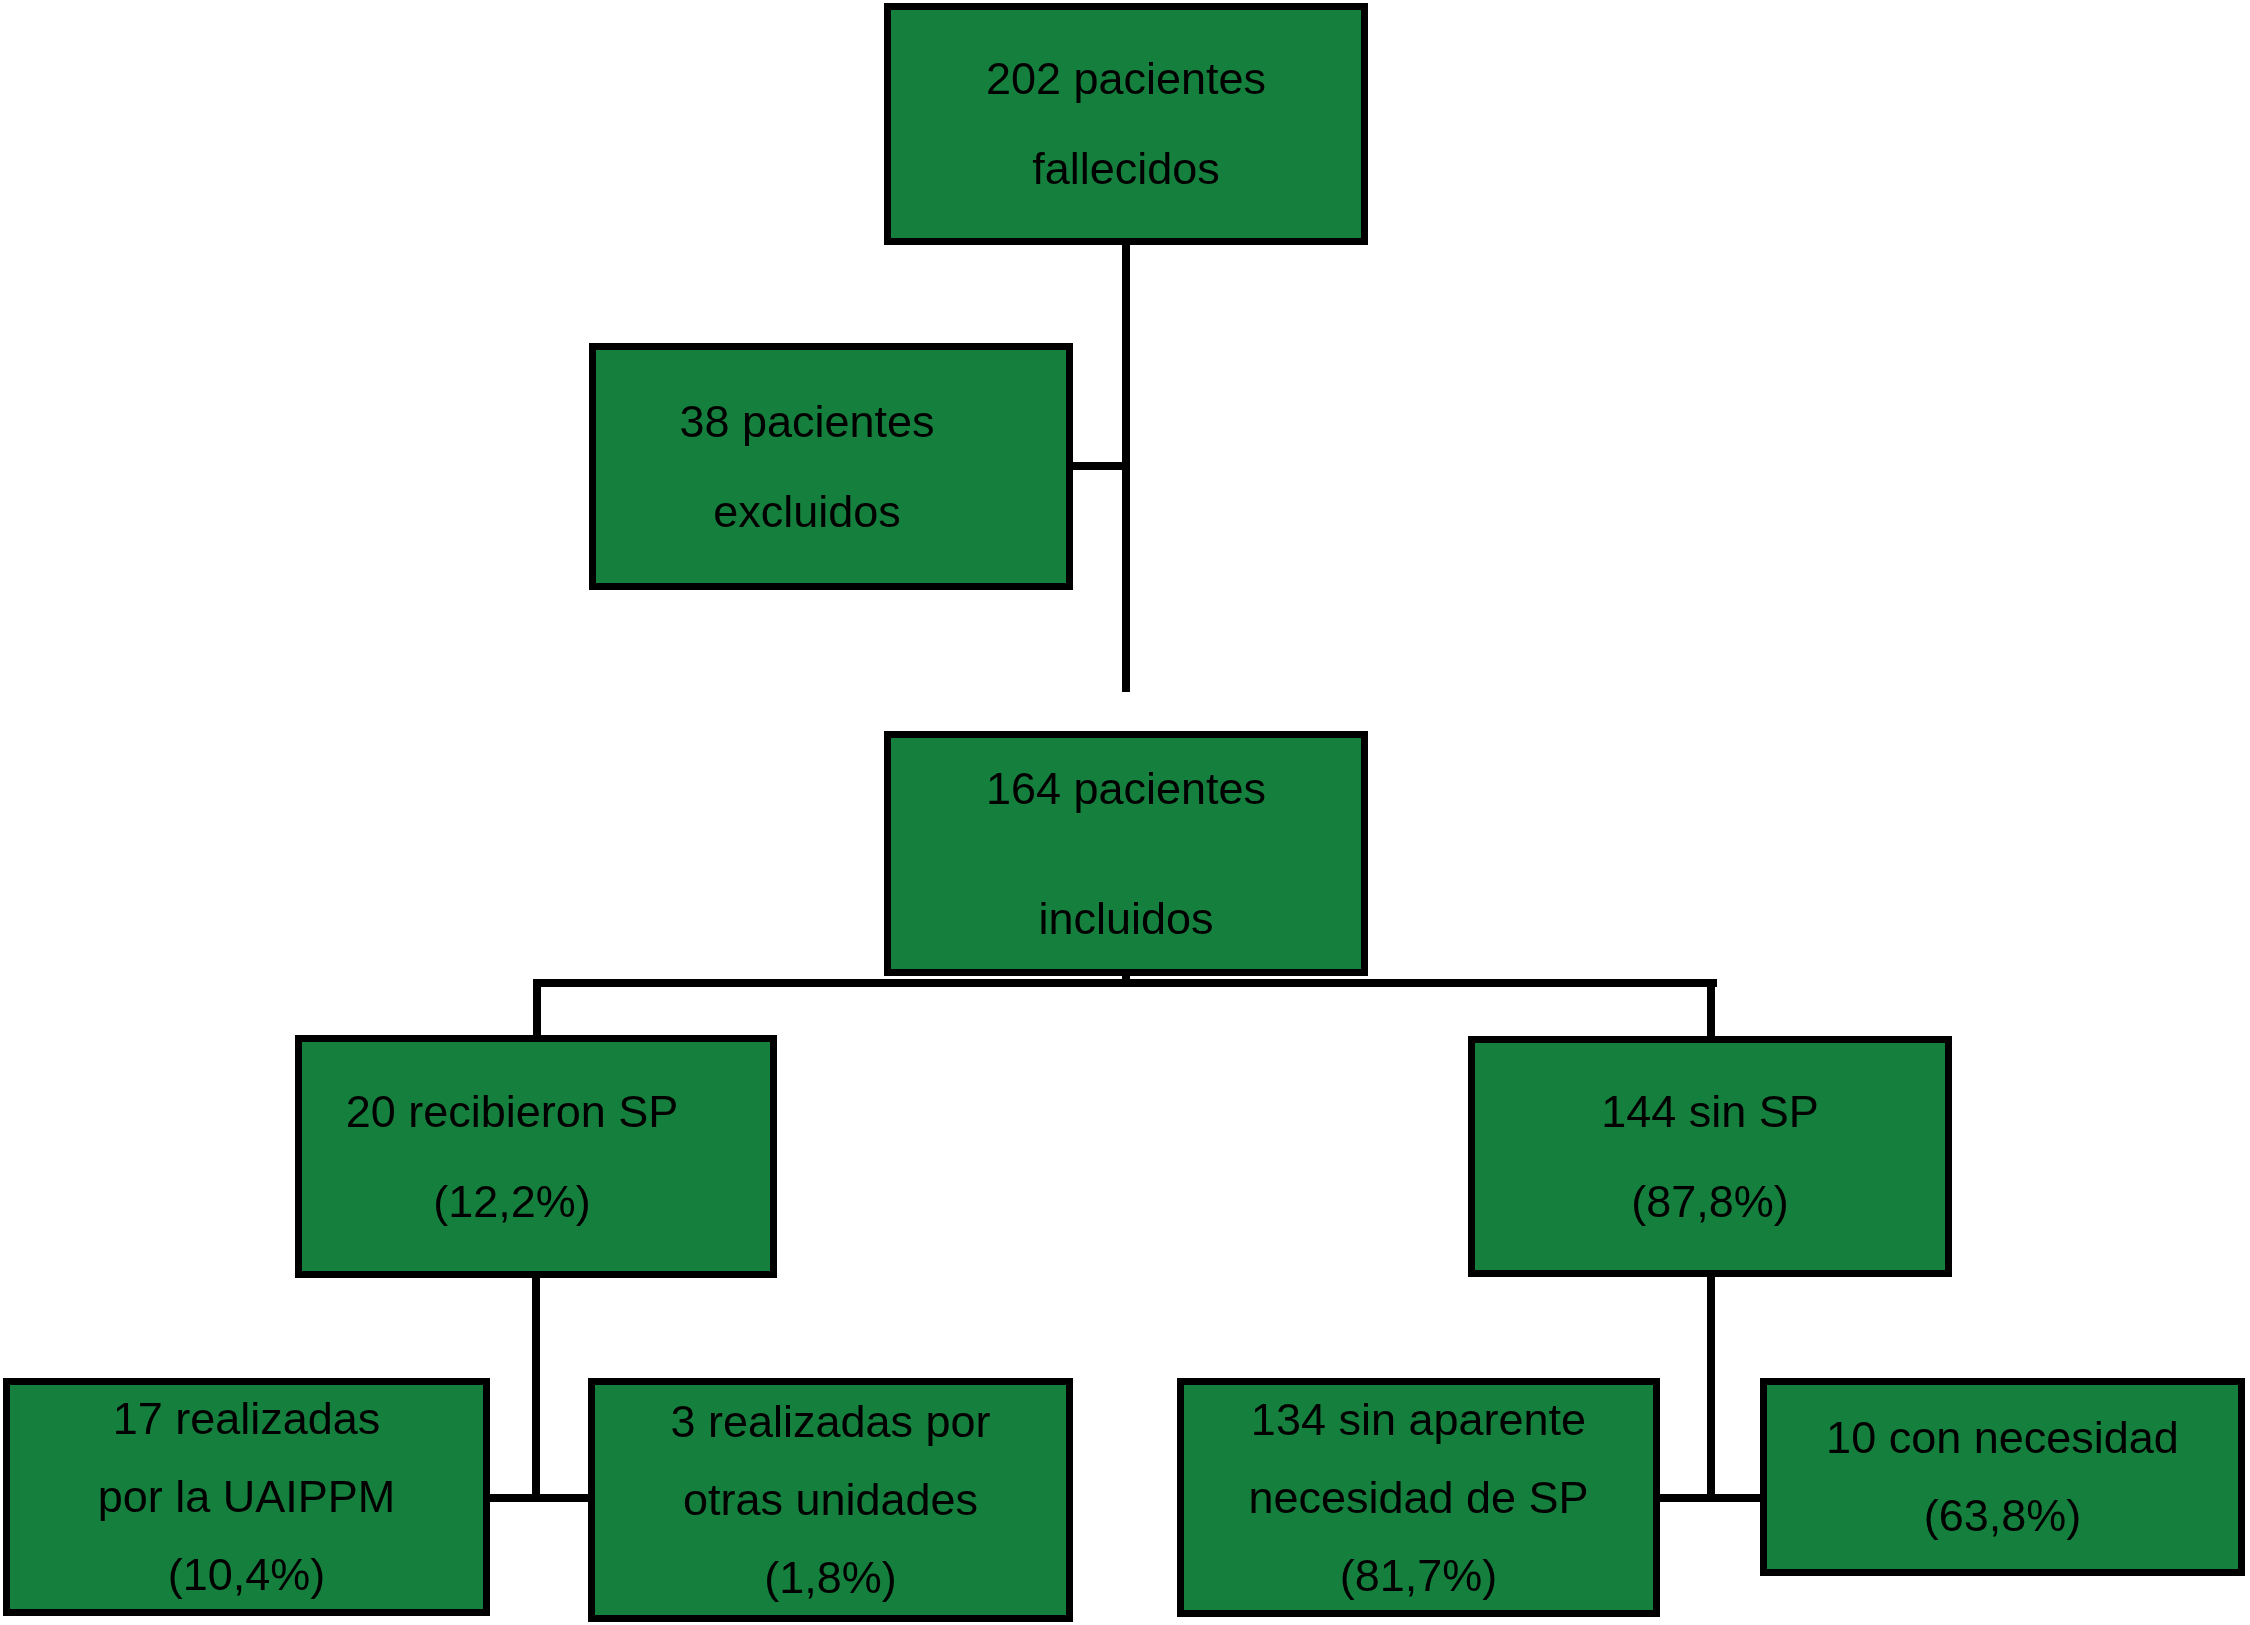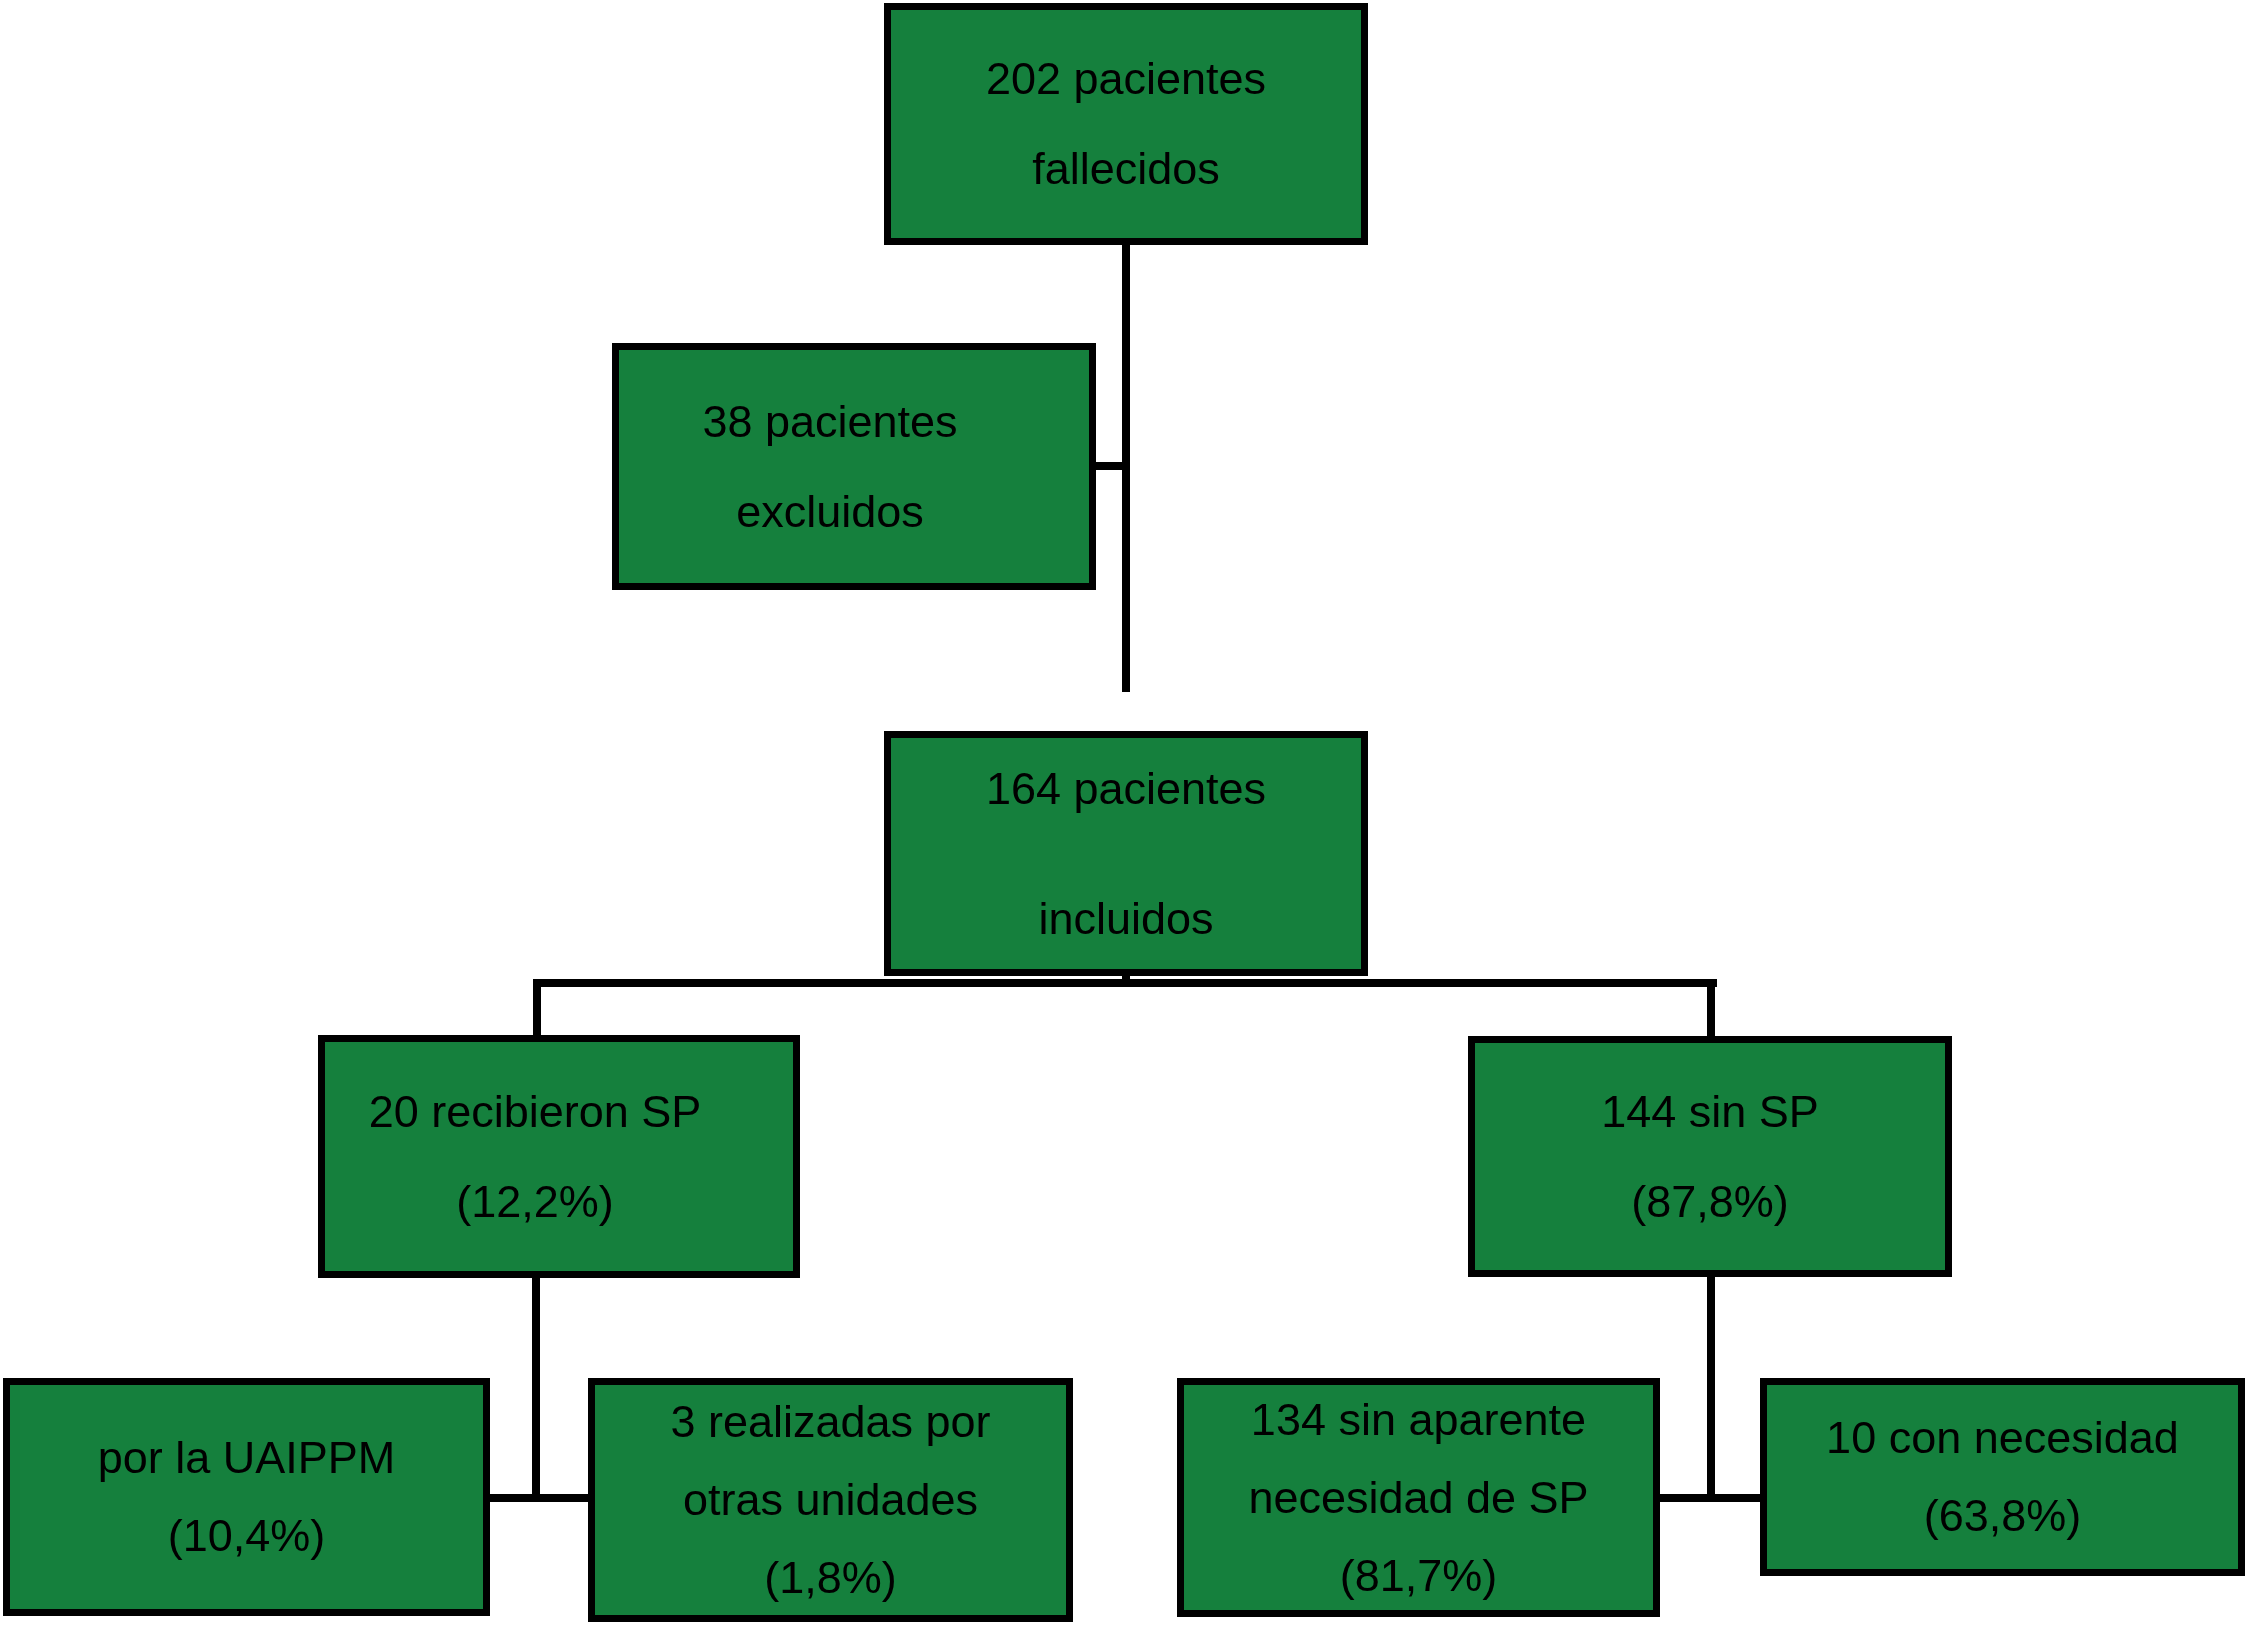--- a/index.html
+++ b/index.html
@@ -28,21 +28,21 @@
     font-size: 45px;
     color: #000000;
   }
   .node .line {
     display: block;
     white-space: nowrap;
   }
   .two-line .line { line-height: 90px; }
   .three-line .line { line-height: 78px; }
   
-  .shift-left { padding-right: 48px; margin-left: 23px; }
+  .shift-left { padding-right: 48px; }
   .connector {
     position: absolute;
     background: #000000;
   }
 </style>
 </head>
 <body>
 
 <div id="diagram">
 
@@ -76,20 +76,21 @@
     <span class="line">20 recibieron SP</span>
     <span class="line">(12,2%)</span>
   </div>
 
   <div class="node two-line" style="left:1468px; top:1036px; width:484px; height:241px;">
     <span class="line">144 sin SP</span>
     <span class="line">(87,8%)</span>
   </div>
 
   <div class="node three-line" style="left:3px; top:1378px; width:487px; height:238px;">
+    <span class="line">17 realizadas</span>
     <span class="line">por la UAIPPM</span>
     <span class="line">(10,4%)</span>
   </div>
 
   <div class="node three-line" style="left:588px; top:1378px; width:485px; height:244px;">
     <span class="line">3 realizadas por</span>
     <span class="line">otras unidades</span>
     <span class="line">(1,8%)</span>
   </div>
 

